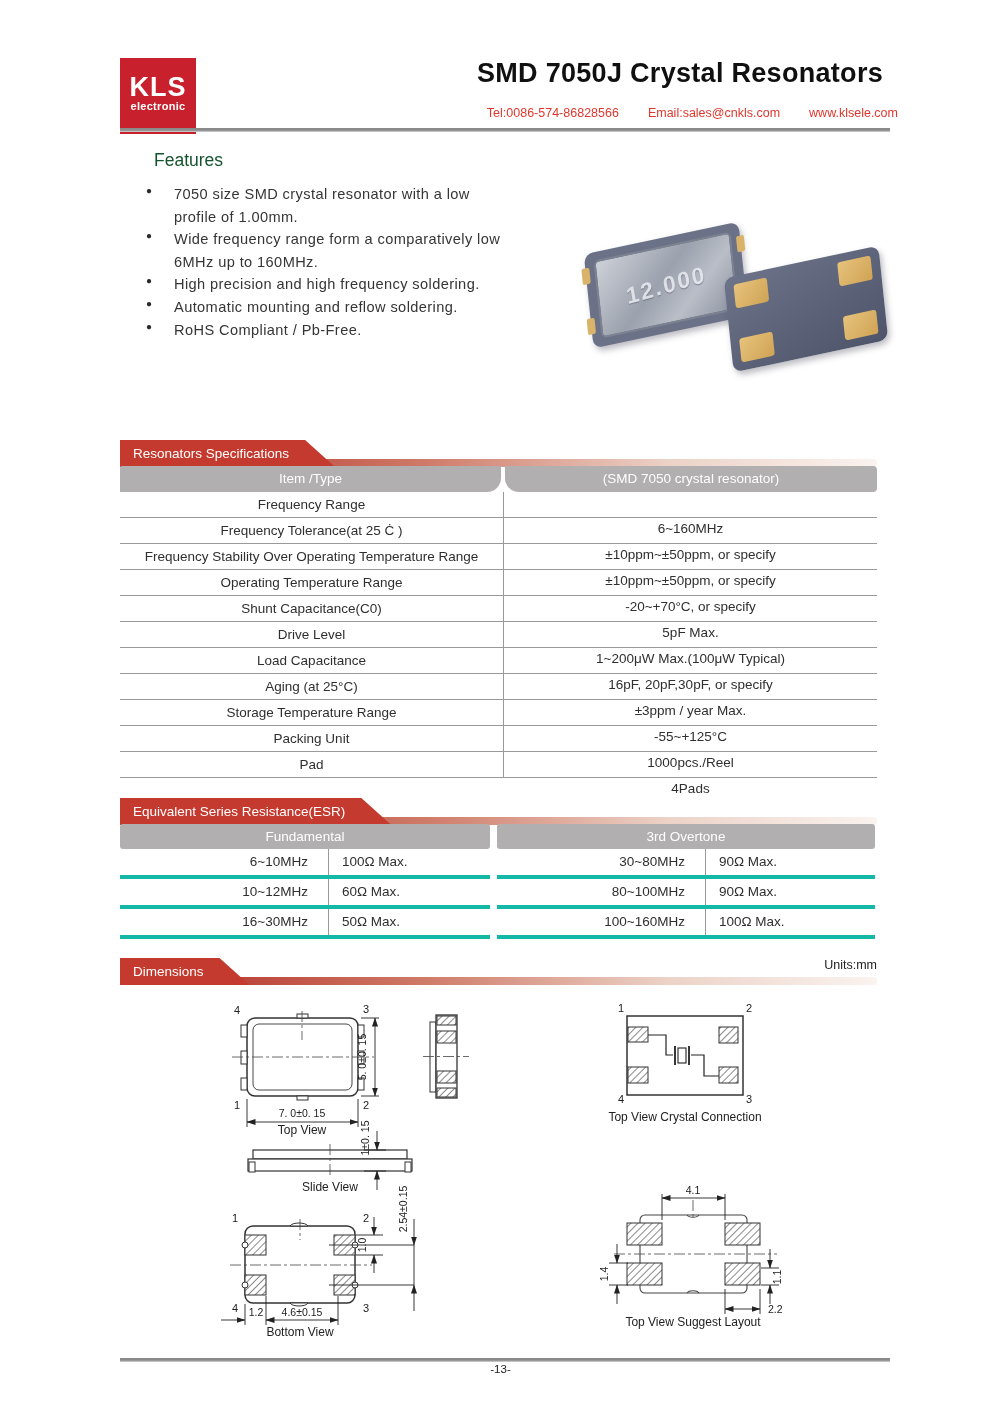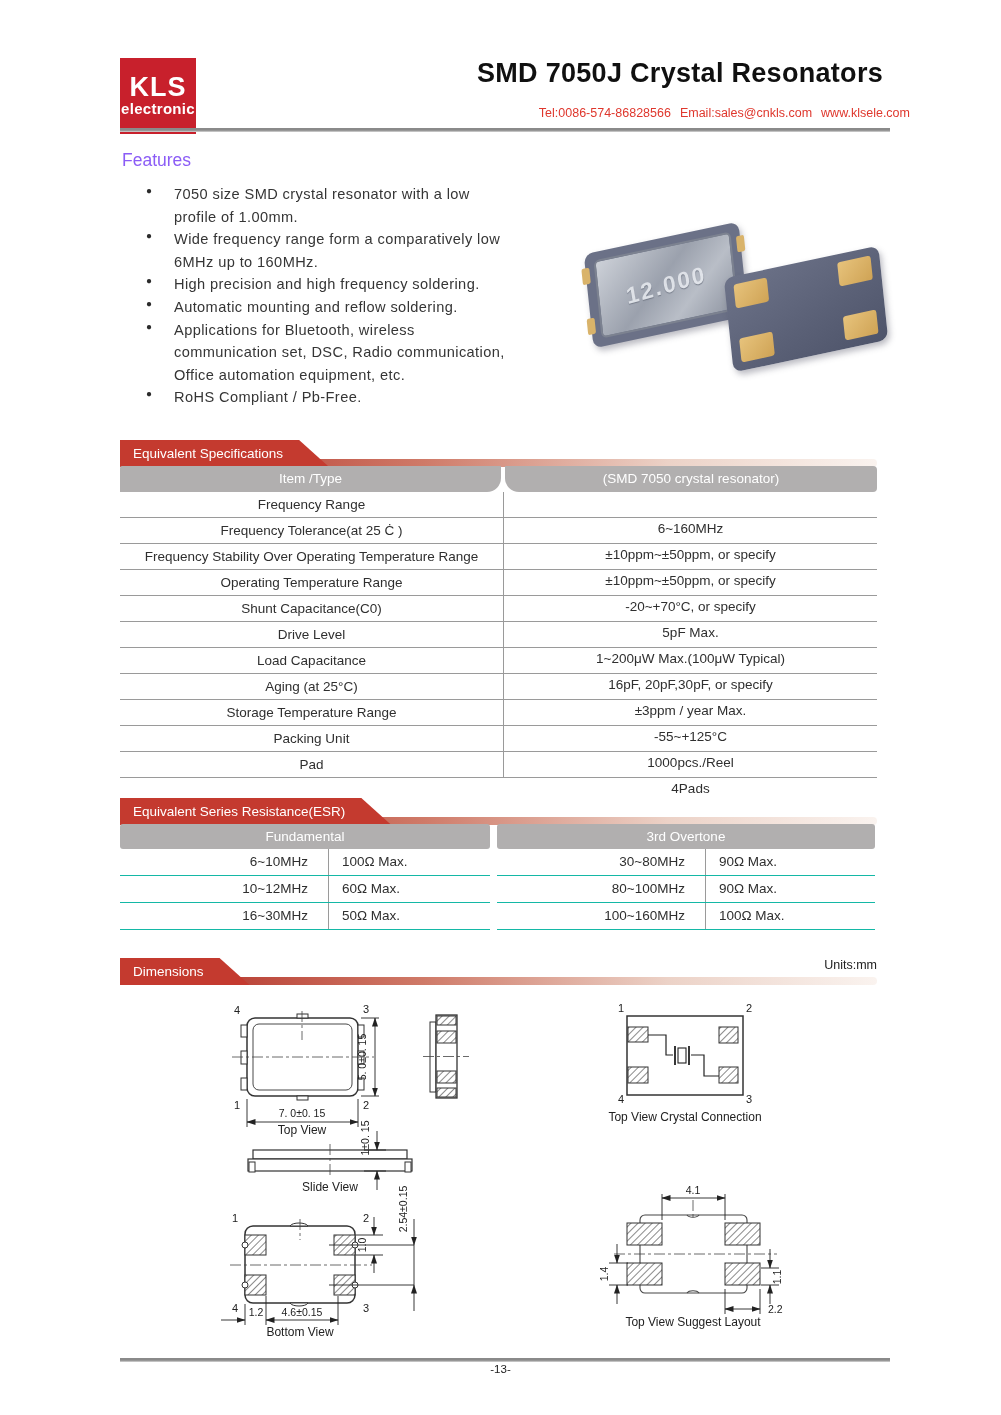--- a/index.html
+++ b/index.html
@@ -4,27 +4,27 @@
 <style>
   html,body { margin:0; padding:0; background:#e8e8e8; }
   .page {
     position:relative; width:1001px; height:1415px; background:#ffffff;
     font-family:"Liberation Sans","DejaVu Sans",sans-serif; color:#2e2e2e;
     overflow:hidden; margin:0 auto;
   }
   
   .logo { position:absolute; left:120px; top:58px; width:76px; height:76px; background:#c8202c; color:#fff; text-align:center; }
   .logo-brand { margin-top:16px; font-size:27px; font-weight:bold; letter-spacing:1px; line-height:26px; }
-  .logo-sub { font-size:15px; font-weight:bold; letter-spacing:0.3px; }
+  .logo-sub { font-size:11px; font-weight:bold; letter-spacing:0.3px; }
   .doc-title { position:absolute; left:440px; top:58px; width:480px; text-align:center; font-size:27px; font-weight:bold; color:#101010; letter-spacing:0.3px; }
-  .contact-line { position:absolute; left:400px; top:106px; width:510px; display:flex; justify-content:flex-end; gap:9px; font-size:12.5px; color:#df372d; }
+  .contact-line { position:absolute; left:388px; top:106px; width:510px; display:flex; justify-content:flex-end; gap:29px; font-size:12.5px; color:#df372d; }
   .header-rule { position:absolute; left:120px; top:128px; width:770px; height:4px; background:linear-gradient(#8a8a8a 55%, #d8d8d8); }
   
   .features { position:absolute; left:122px; top:150px; width:530px; z-index:2; }
-  .features-heading { font-size:17.5px; color:#8b5cf6; margin-bottom:12px; }
+  .features-heading { font-size:17.5px; color:#14532d; margin-bottom:12px;margin-left:32px; }
   .feat-item { position:relative; padding-left:52px; }
   .feat-item::before { content:"●"; position:absolute; left:24px; top:2px; font-size:10px; color:#2b2b2b; }
   .feat-line { font-size:14.6px; line-height:22.6px; letter-spacing:0.4px; color:#353535; }
   
   .photo { position:absolute; left:585px; top:222px; width:305px; height:152px; z-index:1; }
   .chip { position:absolute; border-radius:9px; }
   .chip-top { left:2px; top:16px; width:158px; height:94px; background:#6b7187; transform:rotate(-12deg) skewX(-6deg); box-shadow:2px 4px 6px rgba(60,60,80,0.35); }
   .chip-lid { position:absolute; left:9px; top:8px; right:9px; bottom:8px; border-radius:6px;
     background:linear-gradient(135deg,#cdd1d8 0%,#9ba1ad 45%,#b9bec7 70%,#8f95a2 100%); border:2px solid #7c8290;
     display:flex; align-items:center; justify-content:center; }
@@ -46,21 +46,21 @@
   .spec-head-cell { background:#b1afaf; color:#fff; font-size:13.5px; line-height:26px; text-align:center; }
   .spec-head-left { width:381px; border-radius:2px 0 14px 0; }
   .spec-head-right { flex:1; border-radius:0 4px 4px 14px; }
   .spec-row { display:flex; height:25px; border-bottom:1px solid #9a9a9a; }
   .spec-cell { font-size:13.5px; line-height:25px; text-align:center; color:#2f2f2f; }
   .spec-cell.item { width:383px; border-right:1px solid #9a9a9a; }
   .spec-cell.value { flex:1;margin-top:24px; }
   
   .esr-table { position:absolute; }
   .esr-head { height:25px; background:#b1afaf; border-radius:3px; color:#fff; font-size:13.5px; line-height:25px; text-align:center; }
-  .esr-row { display:flex; height:26px; border-bottom:1px solid #14b8a6; }
+  .esr-row { display:flex; height:26px; border-bottom:4px solid #14b8a6; }
   .esr-range { width:188px; border-right:1px solid #9a9a9a; text-align:right; padding-right:20px; font-size:13.5px; line-height:26px; color:#2f2f2f; }
   .esr-val { flex:1; padding-left:13px; text-align:left; font-size:13.5px; line-height:26px; color:#2f2f2f; }
   
   .dims-svg { position:absolute; left:120px; top:998px; }
   .dims-svg .ol   { fill:#fff; stroke:#333; stroke-width:1.5; }
   .dims-svg .cast { fill:#fff; stroke:#333; stroke-width:1; }
   .dims-svg .thin { fill:none; stroke:#333; stroke-width:0.9; }
   .dims-svg .pad  { fill:url(#hatch); stroke:#333; stroke-width:1; }
   .dims-svg .dim  { stroke:#222; stroke-width:0.9; fill:none; }
   .dims-svg .wire { stroke:#222; stroke-width:1.2; fill:none; }
@@ -99,25 +99,20 @@
       <div class="feat-line">Wide frequency range form a comparatively low</div>
       <div class="feat-line">6MHz up to 160MHz.</div>
     </div>
     <div class="feat-item">
       <div class="feat-line">High precision and high frequency soldering.</div>
     </div>
     <div class="feat-item">
       <div class="feat-line">Automatic mounting and reflow soldering.</div>
     </div>
     <div class="feat-item">
-      <div class="feat-line">Applications for  Bluetooth, wireless</div>
-      <div class="feat-line">communication set, DSC, Radio communication,</div>
-      <div class="feat-line">Office automation equipment, etc.</div>
-    </div>
-    <div class="feat-item">
       <div class="feat-line">RoHS Compliant / Pb-Free.</div>
     </div>
   </div>
 
   <div class="photo">
     <div class="chip chip-top">
       <div class="foot-nub" style="left:-4px; top:14px;"></div>
       <div class="foot-nub" style="left:-4px; bottom:14px;"></div>
       <div class="foot-nub" style="right:-4px; top:14px;"></div>
       <div class="foot-nub" style="right:-4px; bottom:14px;"></div>
@@ -128,21 +123,21 @@
     <div class="chip chip-bottom">
       <div class="gold-pad gp-tl"></div>
       <div class="gold-pad gp-tr"></div>
       <div class="gold-pad gp-bl"></div>
       <div class="gold-pad gp-br"></div>
     </div>
   </div>
 
   <div class="section-banner" style="top:440px;">
     <div class="banner-strip"></div>
-    <div class="banner-label">Equivalent Specifications</div>
+    <div class="banner-label">Resonators Specifications</div>
   </div>
   <div class="spec-table" style="top:466px;">
     <div class="spec-head">
       <div class="spec-head-cell spec-head-left">Item /Type</div>
       <div class="spec-head-cell spec-head-right">(SMD 7050 crystal resonator)</div>
     </div>
     <div class="spec-row">
       <div class="spec-cell item">Frequency Range</div>
       <div class="spec-cell value">6~160MHz</div>
     </div>

